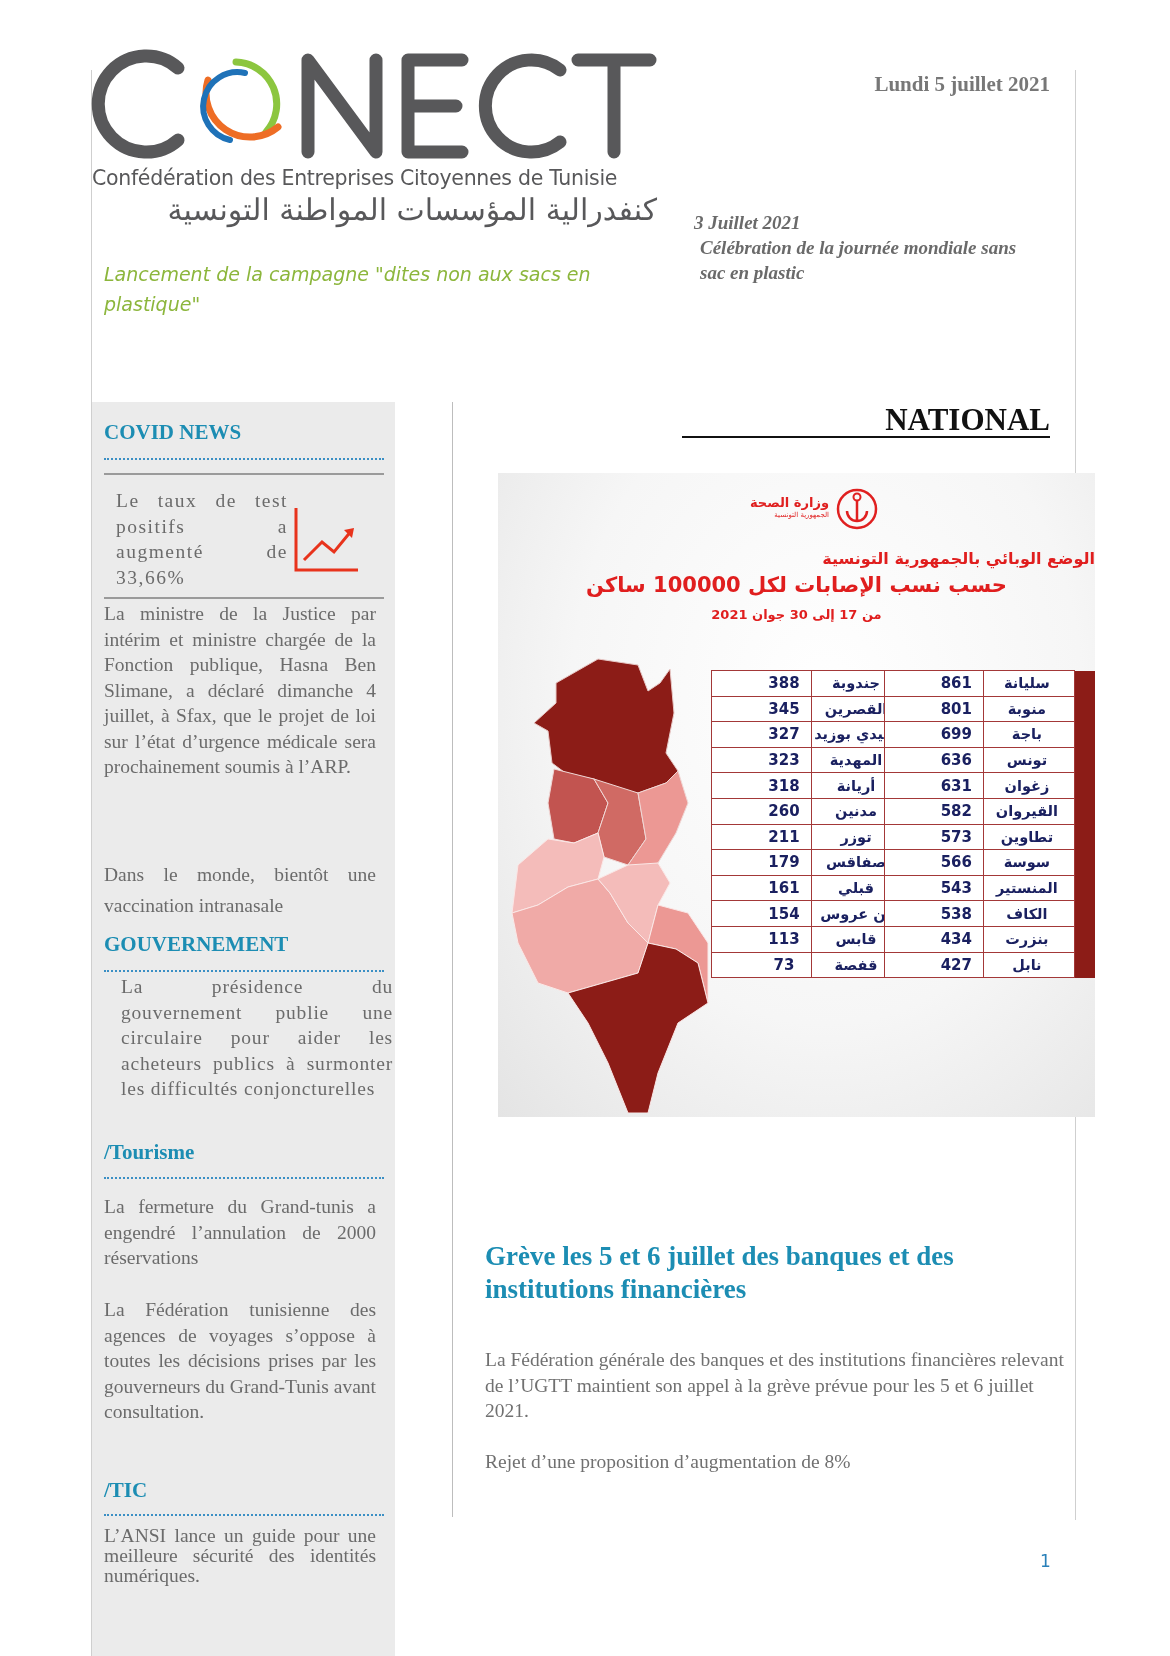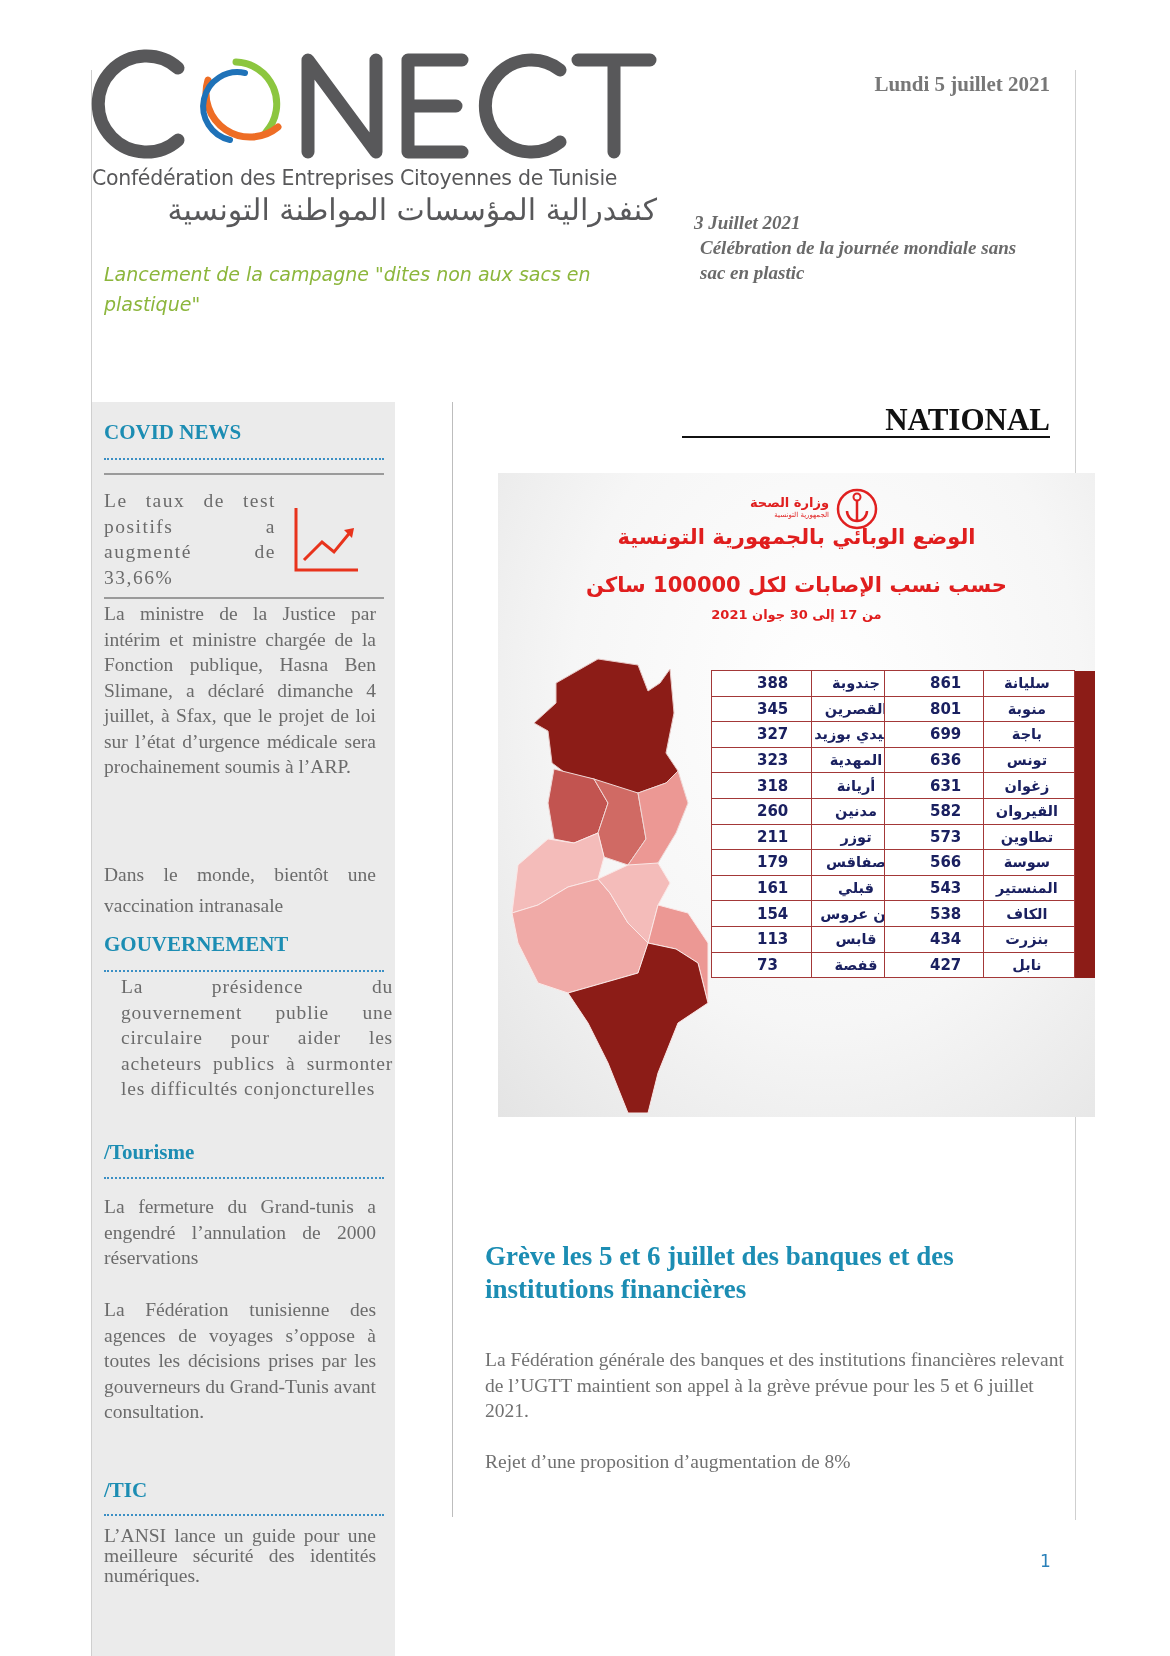--- a/index.html
+++ b/index.html
@@ -30,21 +30,21 @@
   .nat{left:820px;top:402px;width:230px;text-align:right;font-size:31px;font-weight:bold;color:#111;}
   
   .info{left:479px;top:473px;width:597px;height:644px;background:radial-gradient(ellipse at 55% 35%,#ffffff 0%,#f6f6f6 55%,#e4e4e4 100%);overflow:hidden;margin-left:19px;}
   .moh{position:absolute;left:245px;top:8px;width:150px;height:50px;}
   .moh-text{position:absolute;right:64px;top:14px;text-align:right;color:#e02020;direction:rtl;font-family:"DejaVu Sans",sans-serif;}
   .moh-text .a{font-size:13px;font-weight:bold;display:block;line-height:15px;}
   .moh-text .b{font-size:7px;display:block;line-height:10px;}
   .ar-title{position:absolute;left:0;width:597px;text-align:center;color:#e01e1e;font-family:"DejaVu Sans",sans-serif;font-weight:bold;direction:rtl;white-space:nowrap;}
   .tbl{position:absolute;border-collapse:collapse;font-family:"DejaVu Sans",sans-serif;}
   .tbl td{border:1.5px solid #a33838;background:#fff;height:24.6px;padding:0;font-size:15px;font-weight:bold;color:#1a2060;}
-  .tbl td.num{width:54px;text-align:left;padding-left:45px;}
+  .tbl td.num{width:54px;text-align:center;padding-left:45px;}
   .tbl td.name{width:88px;text-align:center;padding-right:4px;direction:rtl;font-size:14.5px;}
   .tbl td.sw{width:26px;border:none;}
   .tbl td.swr{width:20px;border:none;}
   
   .art-title{left:485px;top:1240px;width:580px;font-size:27px;font-weight:bold;color:#1c8db3;line-height:33px;}
   .art-body{left:485px;top:1347px;width:580px;font-size:19.5px;color:#707070;line-height:25.5px;}
   .art-body p{margin:0 0 25px 0;}
   .page-num{left:1040px;top:1551px;font-family:"DejaVu Sans",sans-serif;font-size:17px;color:#2980b9;}
 </style>
 </head>
@@ -81,21 +81,21 @@
   <span class="d">3 Juillet 2021</span>
   <span class="t">Célébration de la journée mondiale sans sac en plastic</span>
 </div>
 
 <div class="abs campaign"> Lancement de la campagne "dites non aux sacs en plastique"</div>
 
 <div class="abs sidebar">
   <div class="sb-head" style="top:18px;">COVID NEWS</div>
   <div class="dots" style="top:56px;"></div>
   <div class="solid" style="top:71px;"></div>
-  <div class="sb-text" style="top:86px;width:172px;letter-spacing:1.5px;">Le taux de test positifs a augmenté de 33,66%</div>
+  <div class="sb-text" style="top:86px;width:172px;letter-spacing:1.5px;margin-left:12px;">Le taux de test positifs a augmenté de 33,66%</div>
   <svg class="chart-icon" viewBox="0 0 68 72">
     <path d="M4 4 V66 H66" fill="none" stroke="#e8331c" stroke-width="3"></path>
     <path d="M12 56 L30 38 L42 48 L60 26" fill="none" stroke="#e8331c" stroke-width="3"></path>
     <path d="M52 26 L62 24 L60 34 Z" fill="#e8331c"></path>
   </svg>
   <div class="solid" style="top:195px;"></div>
   <div class="sb-text" style="top:199px;">La ministre de la Justice par intérim et ministre chargée de la Fonction publique, Hasna Ben Slimane, a déclaré dimanche 4 juillet, à Sfax, que le projet de loi sur l’état d’urgence médicale sera prochainement soumis à l’ARP.</div>
   <div class="sb-text" style="top:457px;line-height:31px;">Dans le monde, bientôt une vaccination intranasale</div>
 
   <div class="sb-head" style="top:530px;text-align:right;">GOUVERNEMENT</div>
@@ -120,21 +120,21 @@
     <svg style="position:absolute;right:14px;top:6px;" width="44" height="44" viewBox="0 0 44 44">
       <circle cx="22" cy="22" r="19" fill="none" stroke="#e02020" stroke-width="2.5"></circle>
       <circle cx="22" cy="10" r="3.5" fill="none" stroke="#e02020" stroke-width="2"></circle>
       <path d="M22 14 V34 M12 24 A10 10 0 0 0 32 24" fill="none" stroke="#e02020" stroke-width="2.5"></path>
     </svg>
     <div class="moh-text">
       <span class="a">وزارة الصحة</span>
       <span class="b">الجمهورية التونسية</span>
     </div>
   </div>
-  <div class="ar-title" style="top:52px;font-size:21px;">الوضع الوبائي بالجمهورية التونسية</div>
+  <div class="ar-title" style="top:76px;font-size:16px;text-align:right;">الوضع الوبائي بالجمهورية التونسية</div>
   <div class="ar-title" style="top:100px;font-size:21px;">حسب نسب الإصابات لكل 100000 ساكن</div>
   <div class="ar-title" style="top:134px;font-size:13px;">من 17 إلى 30 جوان 2021</div>
 
   <svg style="position:absolute;left:0;top:170px;" width="220" height="470" viewBox="0 0 220 470">
     <path d="M58 40 L100 16 L140 22 L150 48 L162 40 L172 26 L176 70 L168 110 L180 128 L168 140 L140 150 L118 148 L96 136 L70 132 L54 120 L50 88 L36 80 L58 60 Z" fill="#8c1c17" stroke="#e8c9c7" stroke-width="1"></path>
     <path d="M56 126 L96 136 L110 160 L100 190 L76 200 L56 196 L50 160 Z" fill="#c25450" stroke="#f0d8d6" stroke-width="1"></path>
     <path d="M96 136 L140 150 L148 196 L130 222 L106 214 L100 190 L110 160 Z" fill="#d06a64" stroke="#f0d8d6" stroke-width="1"></path>
     <path d="M140 150 L168 140 L180 128 L190 160 L178 190 L160 220 L140 226 L130 222 L148 196 Z" fill="#ec9894" stroke="#f0d8d6" stroke-width="1"></path>
     <path d="M20 222 L50 196 L76 200 L100 190 L106 214 L100 236 L70 244 L40 262 L14 270 Z" fill="#f4bcba" stroke="#fbe7e6" stroke-width="1"></path>
     <path d="M14 270 L40 262 L70 244 L100 236 L112 250 L130 280 L150 300 L140 330 L70 350 L40 340 L20 300 Z" fill="#f0aaa7" stroke="#fbe7e6" stroke-width="1"></path>

